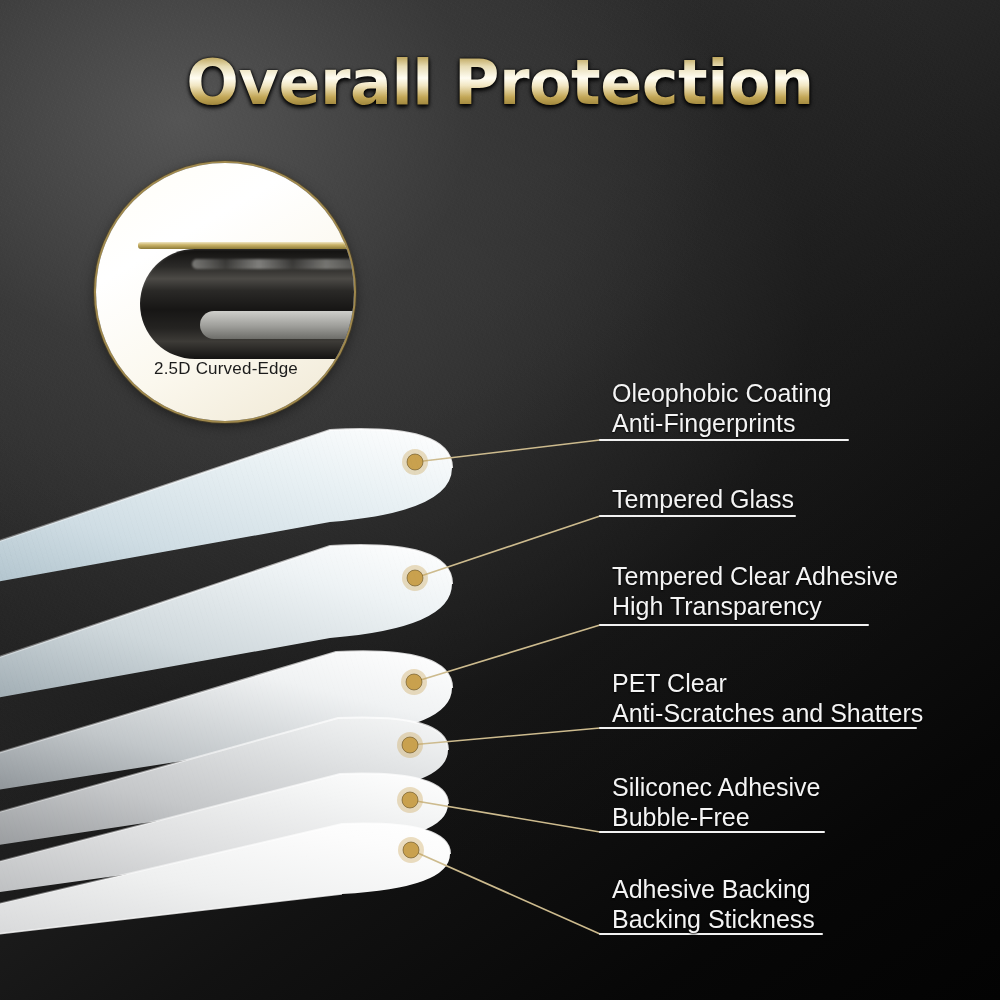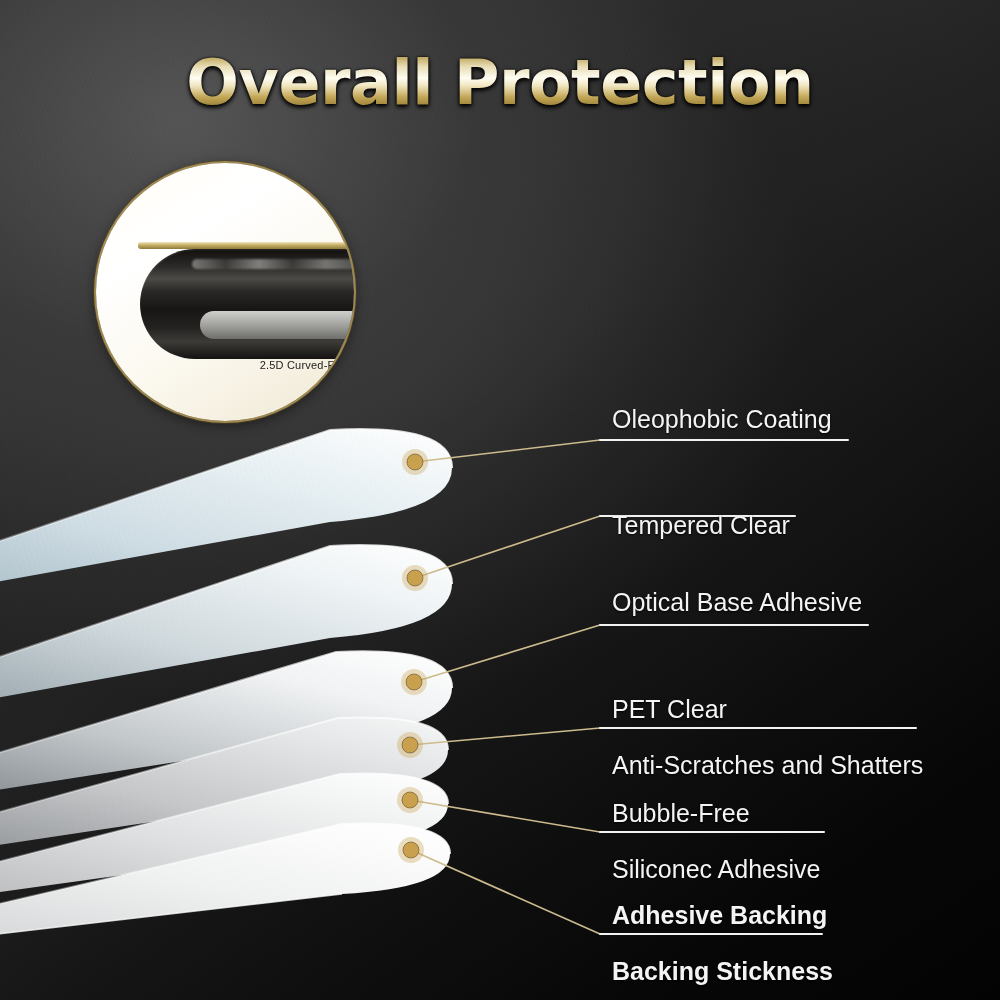--- a/index.html
+++ b/index.html
@@ -115,43 +115,43 @@
     border-radius:6px;
     background:linear-gradient(90deg,
       rgba(190,190,186,.55) 0%, rgba(120,120,117,.25) 18%,
       rgba(200,200,196,.55) 36%, rgba(120,120,117,.25) 54%,
       rgba(195,195,190,.5) 72%, rgba(110,110,108,.2) 100%);
     filter:blur(1px);
   }
   #inset-label {
     position:absolute;
     left:2px; right:0; top:196px;
-    text-align:right;
-    font-size:11px;
+    text-align:center;
+    font-size:17px;
     color:#1c1c1c;
     font-family:"Liberation Sans", sans-serif;
     letter-spacing:.2px;
   }
 
   
   #layers { position:absolute; left:0; top:0; width:1000px; height:1000px; }
 
   
   #leaders { position:absolute; left:0; top:0; width:1000px; height:1000px; }
 
   .label {
     position:absolute;
     color:#f4f4f4;
     font-size:25px;
     line-height:30px;
     font-family:"Liberation Sans", sans-serif;
     text-shadow:0 1px 2px rgba(0,0,0,.9);
     white-space:nowrap;
   }
-  .label .ln { display:block;margin-top:26px; }
+  .label .ln { display:block; }
 </style>
 </head>
 <body>
 
 <div id="stage">
 
   <svg id="layers" viewBox="0 0 1000 1000" preserveAspectRatio="none">
     <defs>
       <linearGradient id="g1" x1="0" y1="1" x2="1" y2="0">
         <stop offset="0%" stop-color="#6f828c"></stop>
@@ -257,34 +257,36 @@
     <div id="inset-coating"></div>
     <div id="inset-glass"></div>
     <div id="inset-sheen"></div>
     <div id="inset-tongue"></div>
     <div id="inset-label">2.5D Curved-Edge</div>
   </div>
 
   <div id="labels">
       <div class="label" style="left: 612px; top: 378px; color: rgb(244, 244, 244);">
         <span class="ln">Oleophobic Coating</span>
+        <span class="ln">Anti-Fingerprints</span>
       </div>
       <div class="label" style="left: 612px; top: 484px; color: rgb(244, 244, 244);">
-        <span class="ln">Tempered Clear</span>
+        <span class="ln">Tempered Glass</span>
       </div>
       <div class="label" style="left: 612px; top: 561px; color: rgb(244, 244, 244);">
-        <span class="ln">Optical Base Adhesive</span>
+        <span class="ln">Tempered Clear Adhesive</span>
+        <span class="ln">High Transparency</span>
       </div>
       <div class="label" style="left: 612px; top: 668px; color: rgb(244, 244, 244);">
         <span class="ln">PET Clear</span>
         <span class="ln">Anti-Scratches and Shatters</span>
       </div>
       <div class="label" style="left: 612px; top: 772px; color: rgb(244, 244, 244);">
+        <span class="ln">Siliconec Adhesive</span>
         <span class="ln">Bubble-Free</span>
-        <span class="ln">Siliconec Adhesive</span>
-      </div>
-      <div class="label" style="left: 612px; top: 874px; color: rgb(244, 244, 244); font-weight: bold;">
+      </div>
+      <div class="label" style="left: 612px; top: 874px; color: rgb(244, 244, 244);">
         <span class="ln">Adhesive Backing</span>
         <span class="ln">Backing Stickness</span>
       </div>
     </div>
 
 </div>
 
 </body></html>

